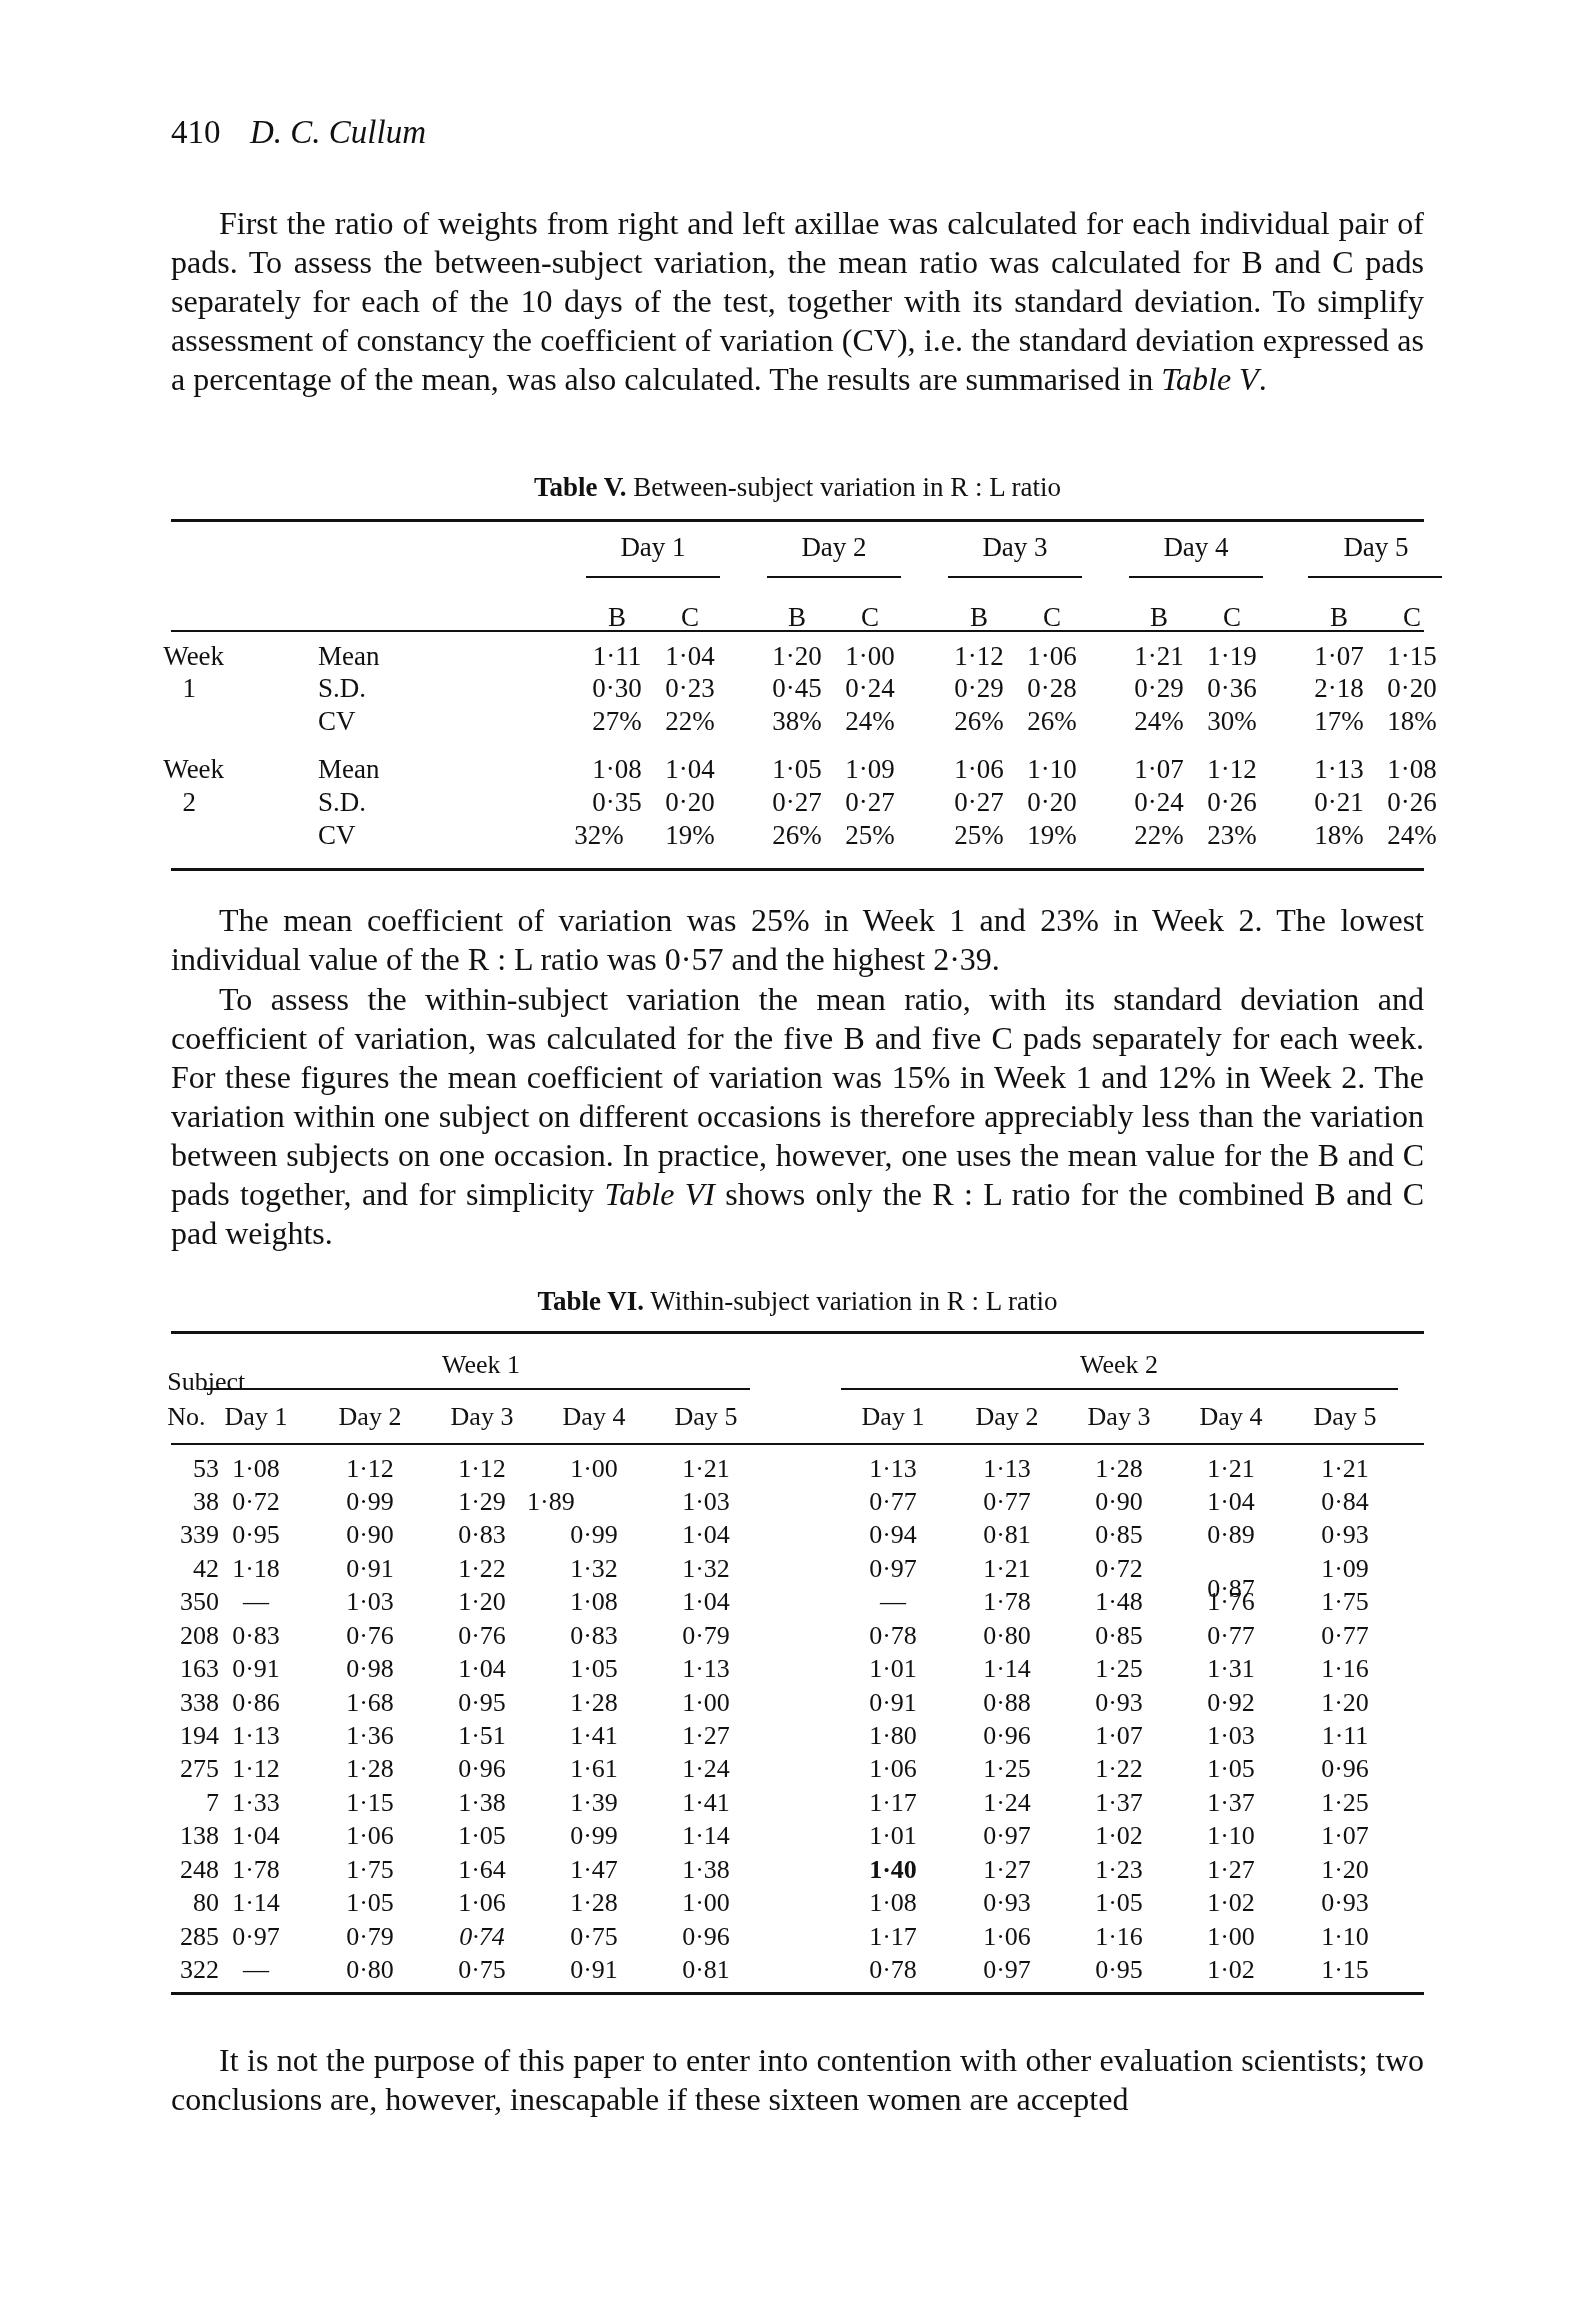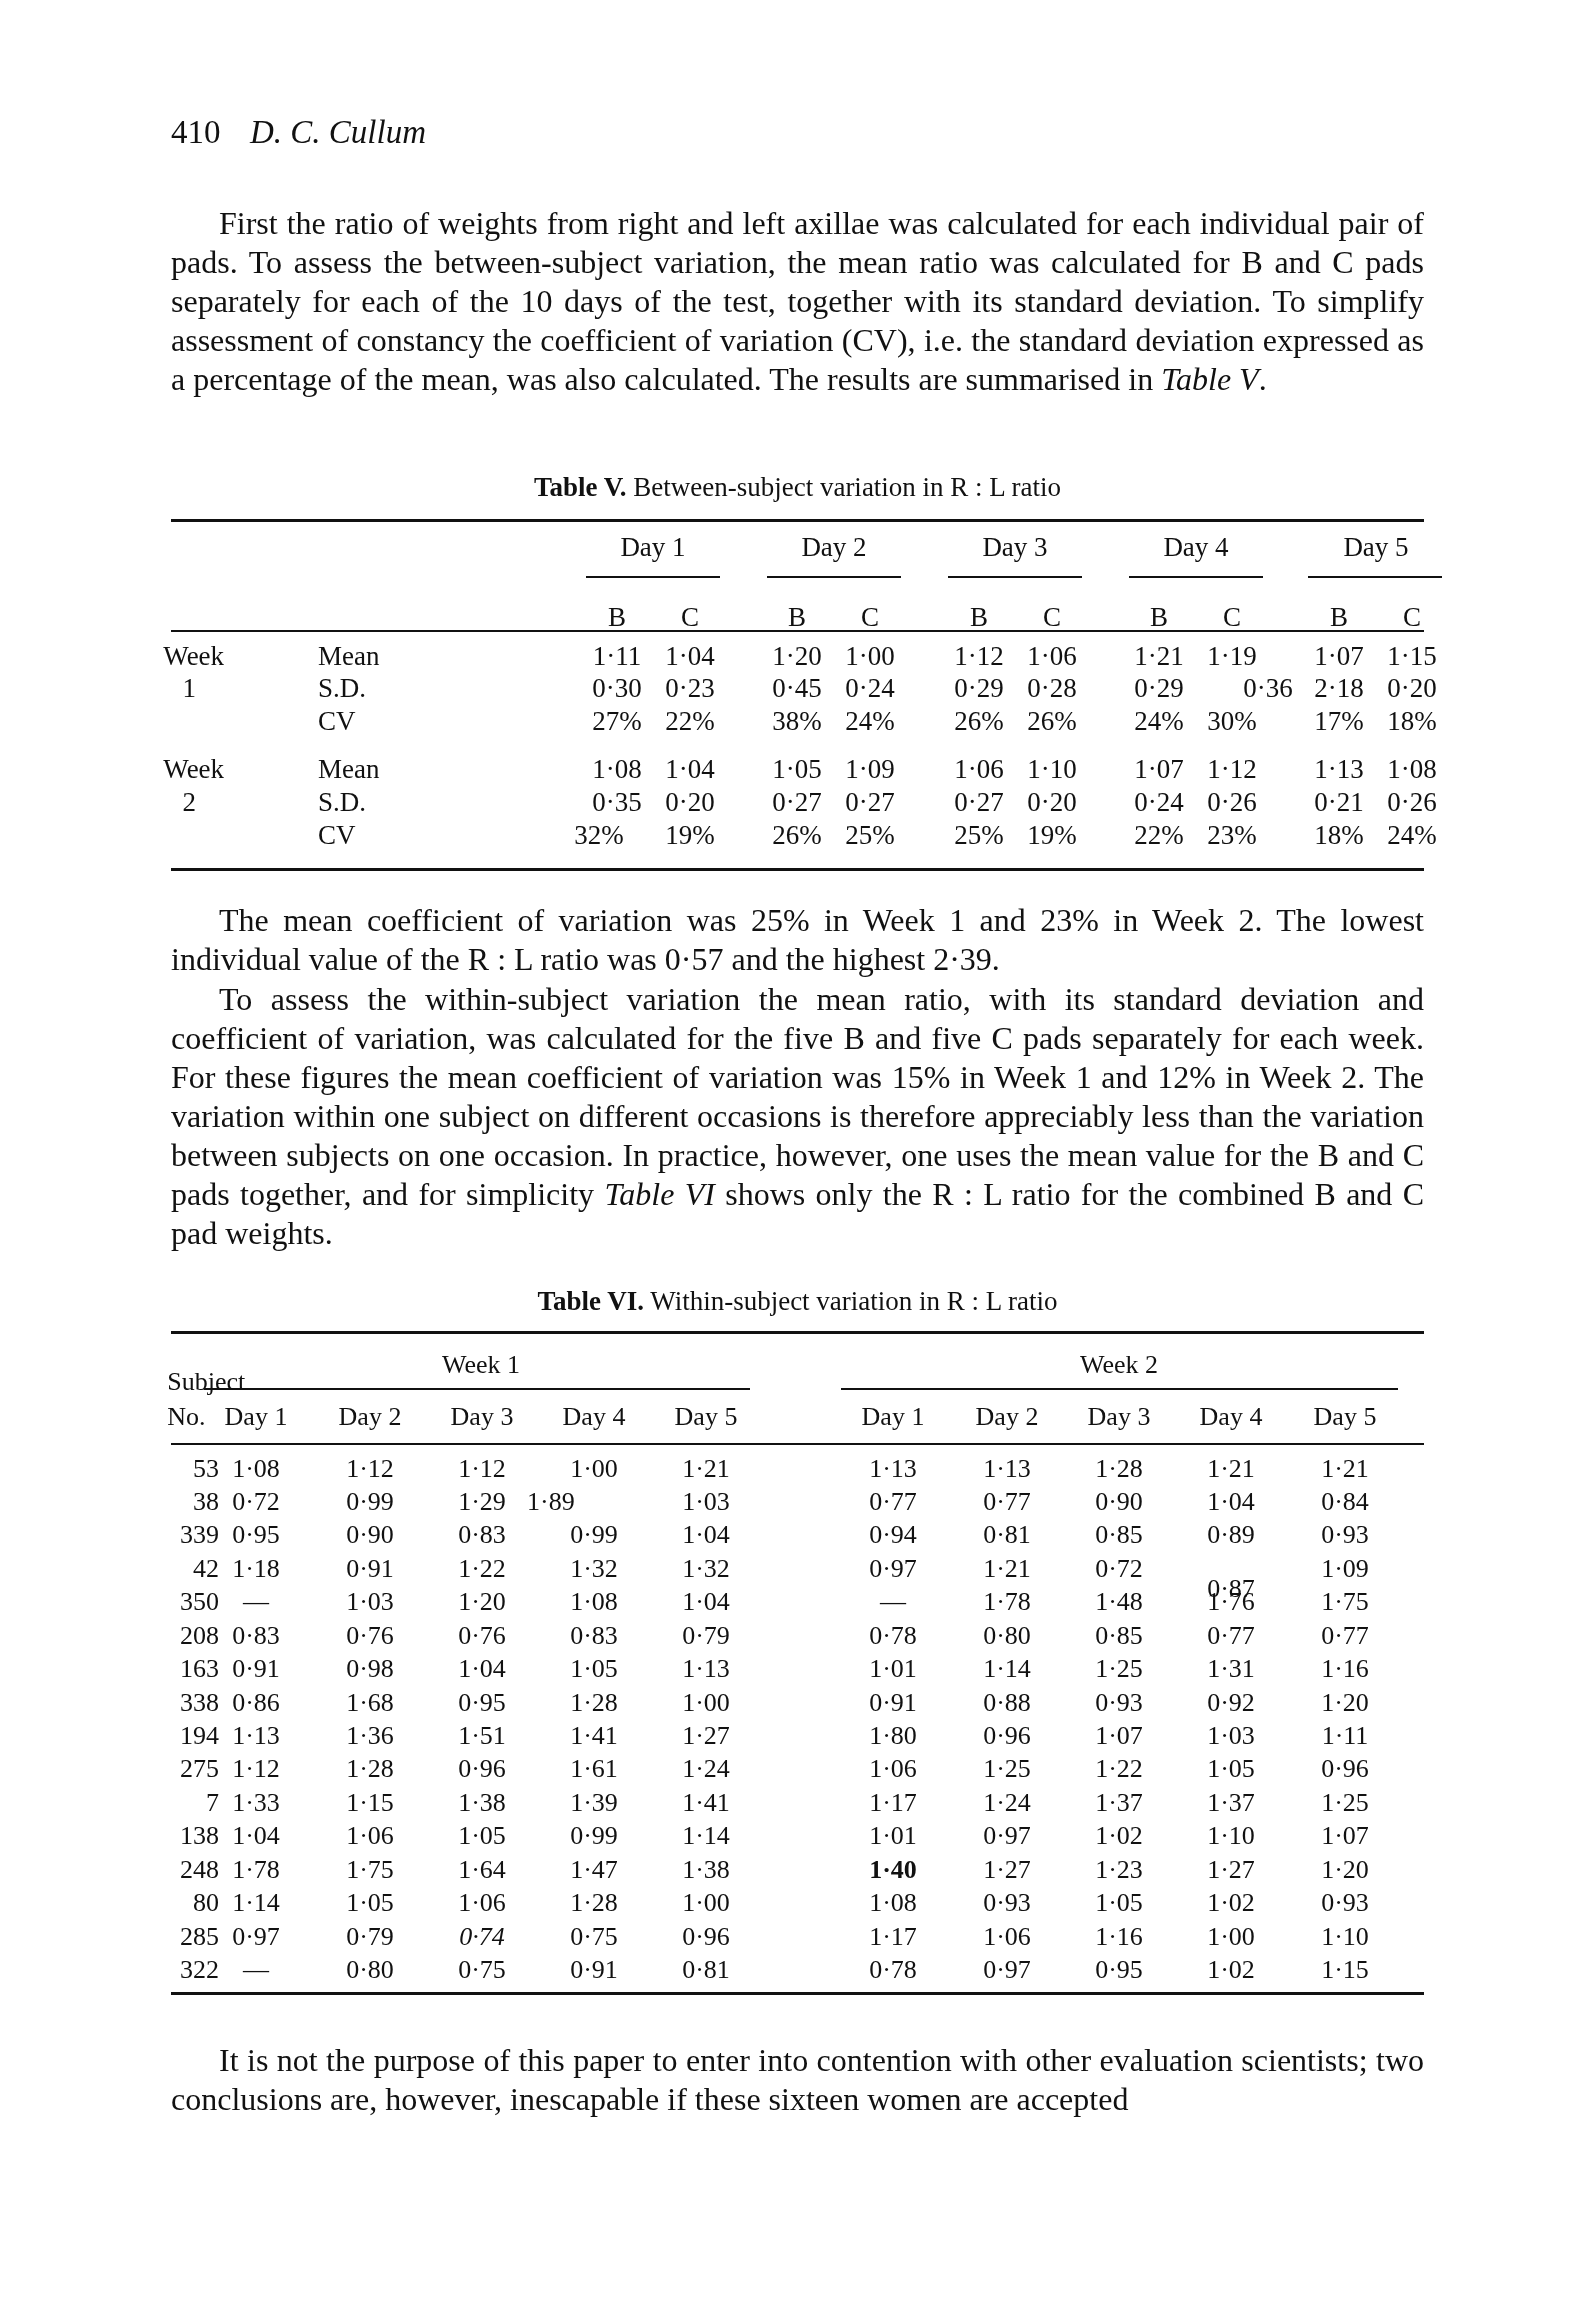--- a/index.html
+++ b/index.html
@@ -81,21 +81,21 @@
       <div class="cell" style="top: 640px; left: 1072px; width: 192px; text-align: center;">1·07</div>
       <div class="cell" style="top: 640px; left: 1145px; width: 192px; text-align: center;">1·15</div>
       <div class="cell" style="top: 672px; left: 147px;">S.D.</div>
       <div class="cell" style="top: 672px; left: 350px; width: 192px; text-align: center;">0·30</div>
       <div class="cell" style="top: 672px; left: 423px; width: 192px; text-align: center;">0·23</div>
       <div class="cell" style="top: 672px; left: 530px; width: 192px; text-align: center;">0·45</div>
       <div class="cell" style="top: 672px; left: 603px; width: 192px; text-align: center;">0·24</div>
       <div class="cell" style="top: 672px; left: 712px; width: 192px; text-align: center;">0·29</div>
       <div class="cell" style="top: 672px; left: 785px; width: 192px; text-align: center;">0·28</div>
       <div class="cell" style="top: 672px; left: 892px; width: 192px; text-align: center;">0·29</div>
-      <div class="cell" style="top: 672px; left: 965px; width: 192px; text-align: center; margin-left: 36px;">0·36</div>
+      <div class="cell" style="top: 672px; left: 965px; width: 192px; text-align: center;">0·36</div>
       <div class="cell" style="top: 672px; left: 1072px; width: 192px; text-align: center;">2·18</div>
       <div class="cell" style="top: 672px; left: 1145px; width: 192px; text-align: center;">0·20</div>
       <div class="cell" style="top: 705px; left: 147px;">CV</div>
       <div class="cell" style="top: 705px; left: 350px; width: 192px; text-align: center;">27%</div>
       <div class="cell" style="top: 705px; left: 423px; width: 192px; text-align: center;">22%</div>
       <div class="cell" style="top: 705px; left: 530px; width: 192px; text-align: center;">38%</div>
       <div class="cell" style="top: 705px; left: 603px; width: 192px; text-align: center;">24%</div>
       <div class="cell" style="top: 705px; left: 712px; width: 192px; text-align: center;">26%</div>
       <div class="cell" style="top: 705px; left: 785px; width: 192px; text-align: center;">26%</div>
       <div class="cell" style="top: 705px; left: 892px; width: 192px; text-align: center;">24%</div>

